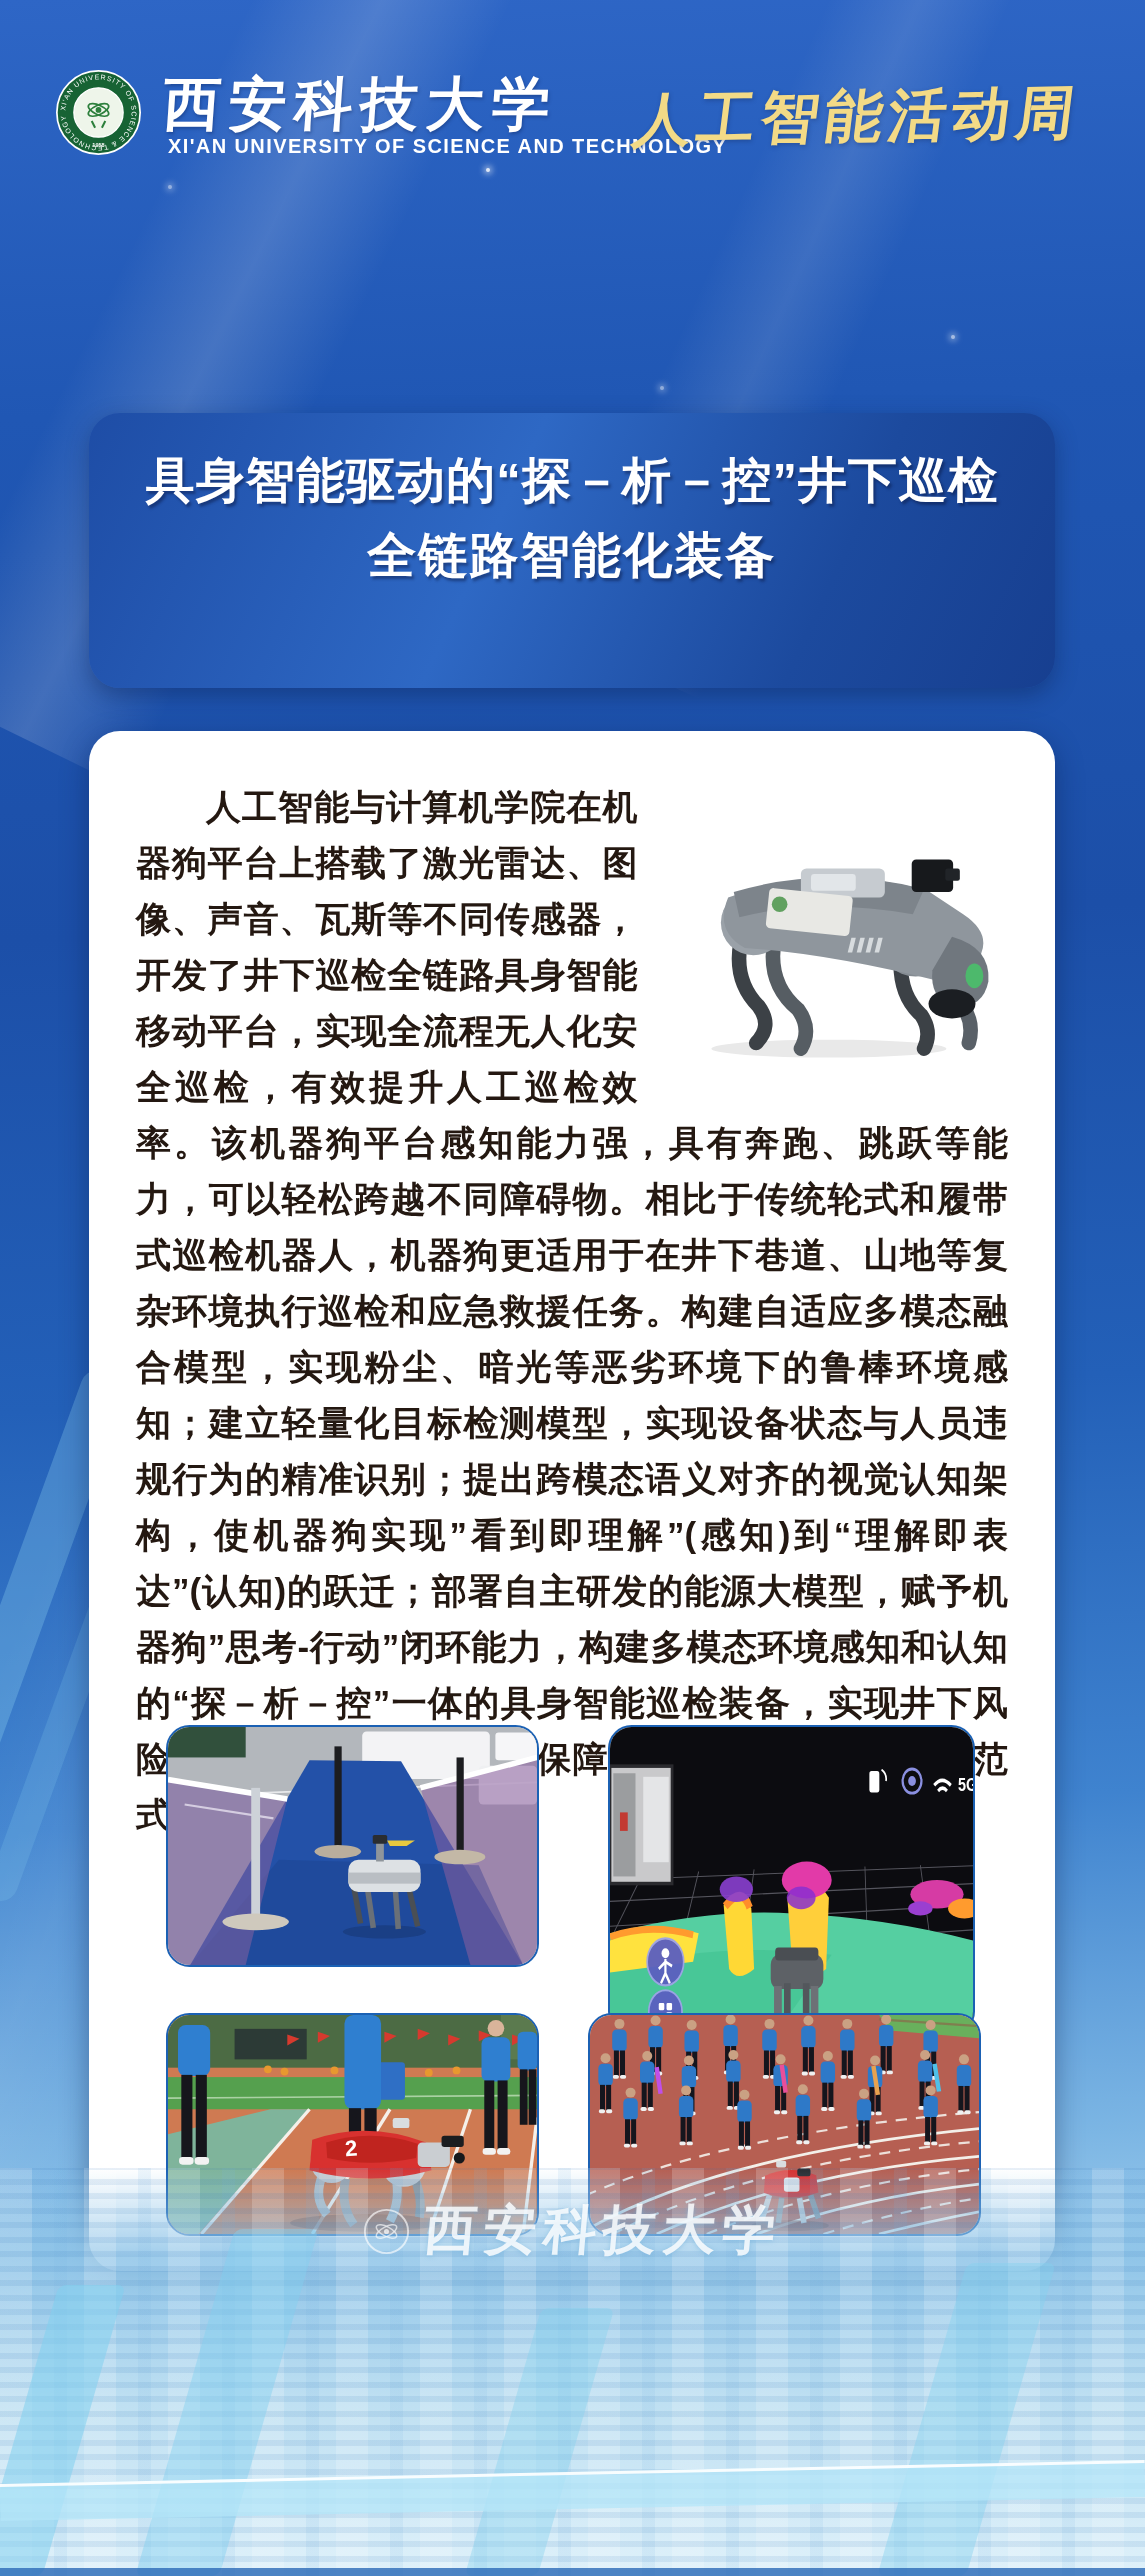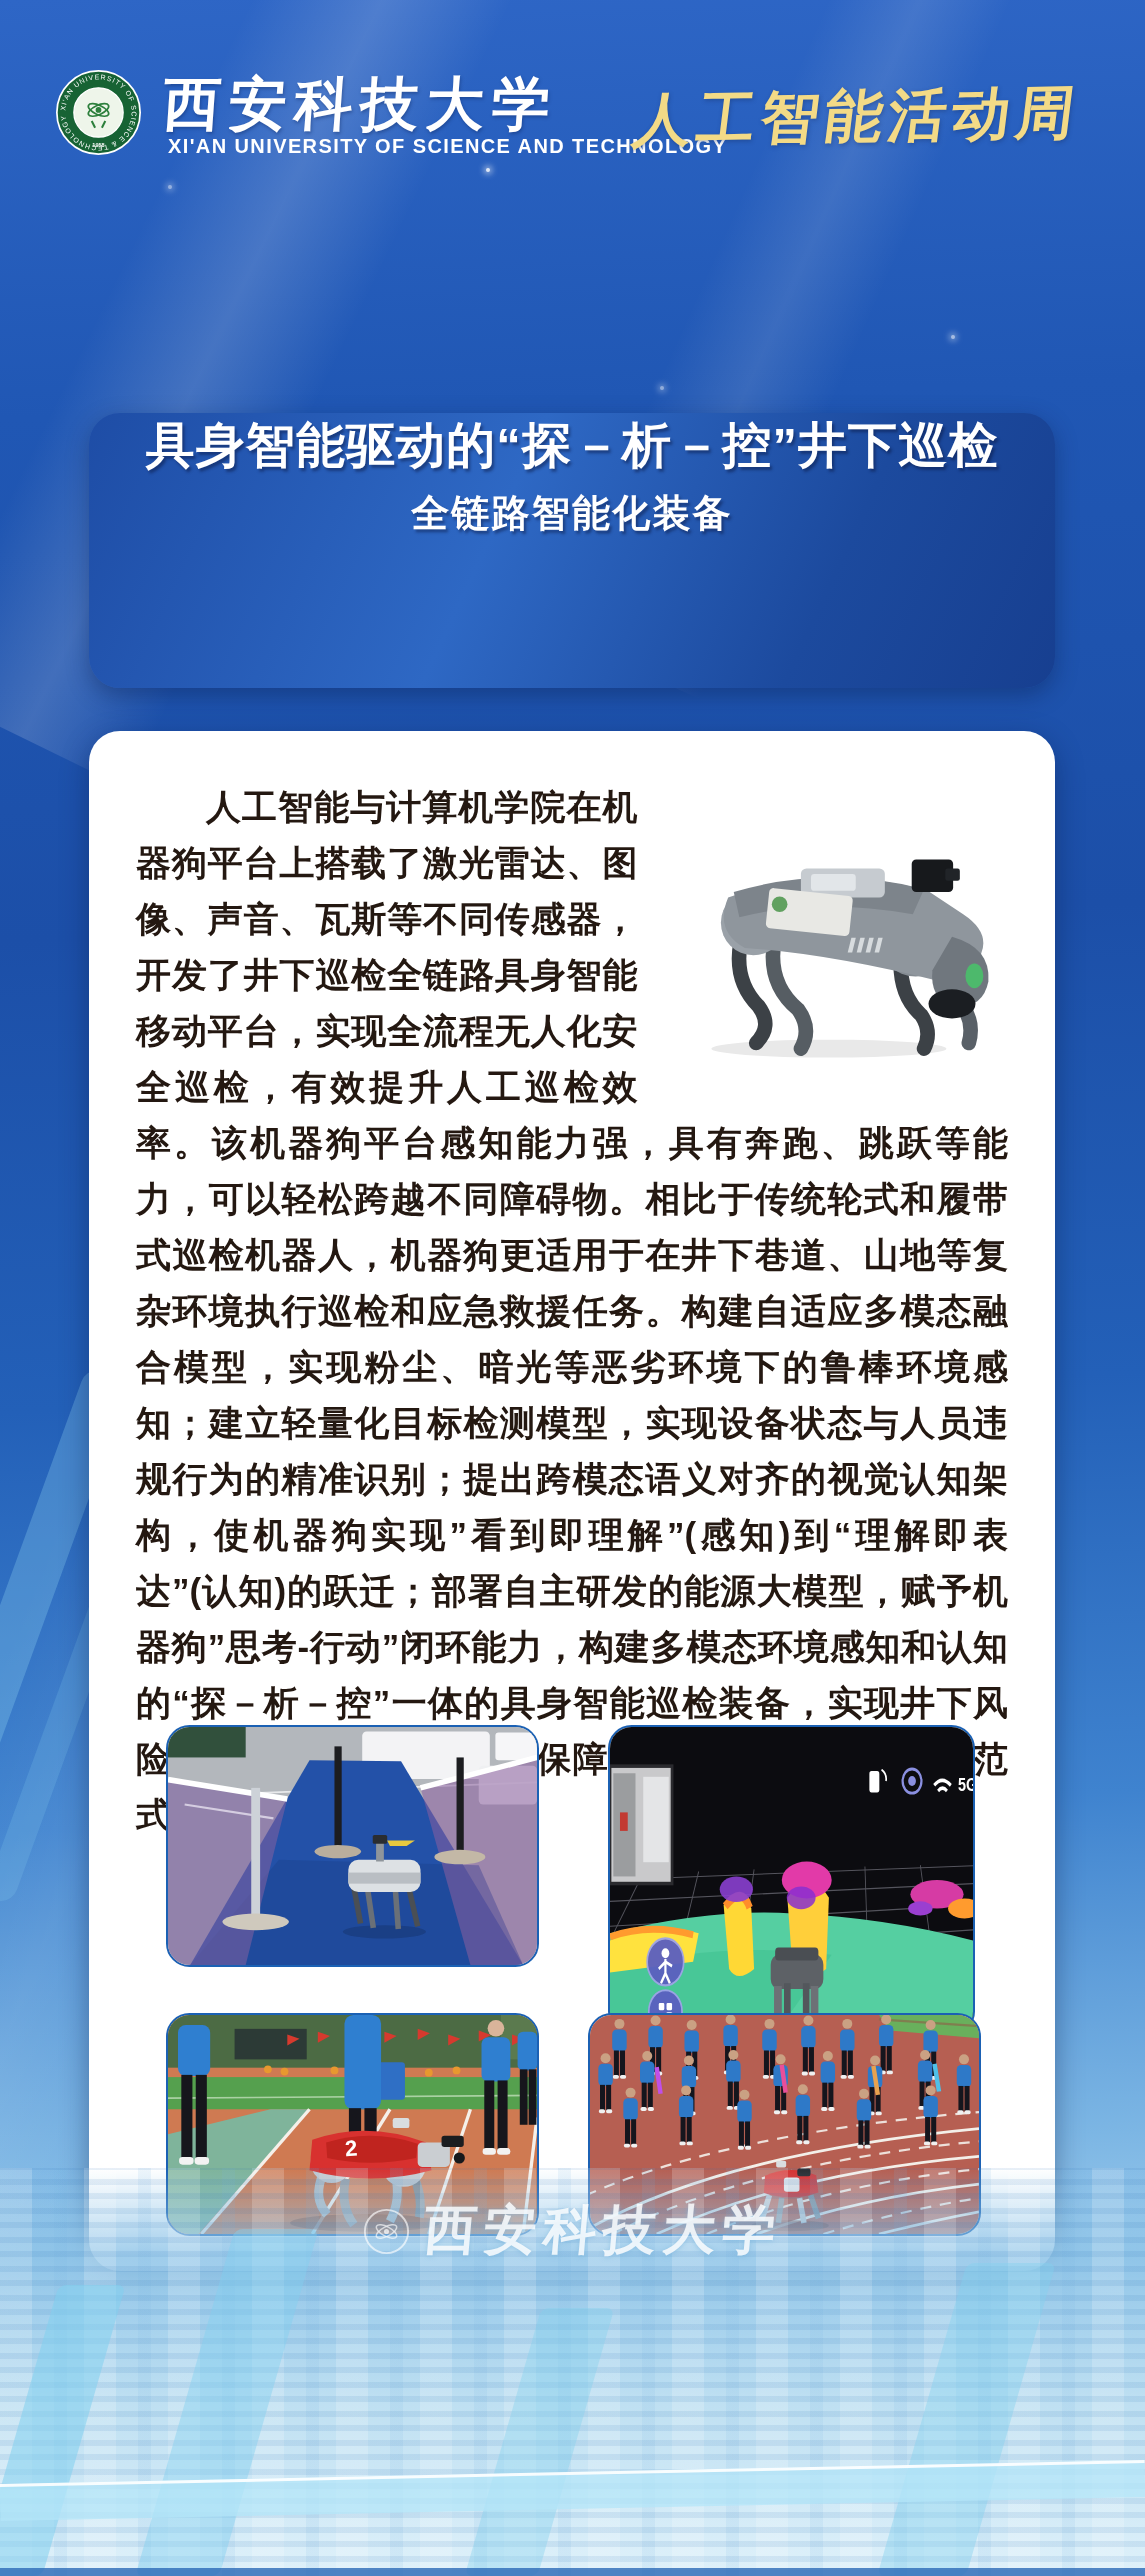--- a/index.html
+++ b/index.html
@@ -26,22 +26,22 @@
     letter-spacing:5.6px;transform:skewX(-8deg) rotate(-1deg);text-shadow:1.1px 1.7px 4.5px rgba(20,40,90,.35);}
 
   
   .main-title{position:absolute;left:0;top:240px;width:100%;text-align:center;font-size:56px;font-weight:900;
     color:#ffffff;letter-spacing:1.7px;text-shadow:3.4px 3.9px 3.9px rgba(8,20,60,.5);}
 
   
   .project-panel{position:absolute;left:89px;top:413px;width:966px;height:275px;border-radius:31px;
     background:linear-gradient(115deg,#1e4da6 0%,#2e68c4 42%,#1c4a9e 75%,#173f90 100%);
     box-shadow:0 7.8px 22.4px rgba(8,25,70,.35);text-align:center;color:#fff;}
-  .project-line1{font-size:49px;font-weight:900;letter-spacing:1.1px;text-shadow:2.2px 2.8px 2.8px rgba(8,20,60,.45);}
-  .project-line2{margin-top:9px;font-size:38px;font-weight:900;letter-spacing:2.2px;text-shadow:2.2px 2.8px 2.8px rgba(8,20,60,.45);}
+  .project-line1{margin-top:35px;font-size:49px;font-weight:900;letter-spacing:1.1px;text-shadow:2.2px 2.8px 2.8px rgba(8,20,60,.45);}
+  .project-line2{margin-top:9px;font-size:49px;font-weight:900;letter-spacing:2.2px;text-shadow:2.2px 2.8px 2.8px rgba(8,20,60,.45);}
   .project-subtitle{margin-top:12.3px;font-size:39px;font-weight:900;letter-spacing:1.1px;text-shadow:2.2px 2.8px 2.8px rgba(8,20,60,.45);}
 
   
   .content-panel{position:absolute;left:89px;top:731px;width:966px;height:1540px;border-radius:31px;
     background:#ffffff;box-shadow:0 9px 28px rgba(8,25,70,.4);box-sizing:border-box;padding:48px 47px;}
   .robot-figure{float:right;width:347px;height:254px;margin:29px 0 14px 23.5px;}
   .article{margin:0;font-size:35px;line-height:56px;font-weight:bold;color:#241811;
     text-align:justify;text-indent:2em;letter-spacing:0;}
   .photo{position:absolute;border:2.8px solid #1b61b4;border-radius:23.5px;overflow:hidden;background:#ddd;box-sizing:border-box;}
   .photo svg{display:block;width:100%;height:100%;}

